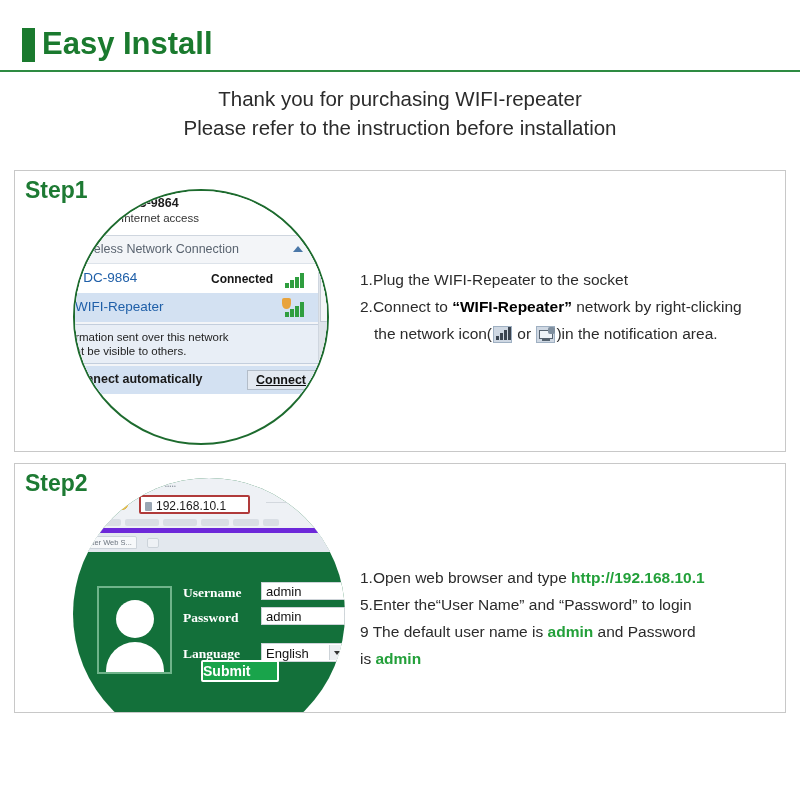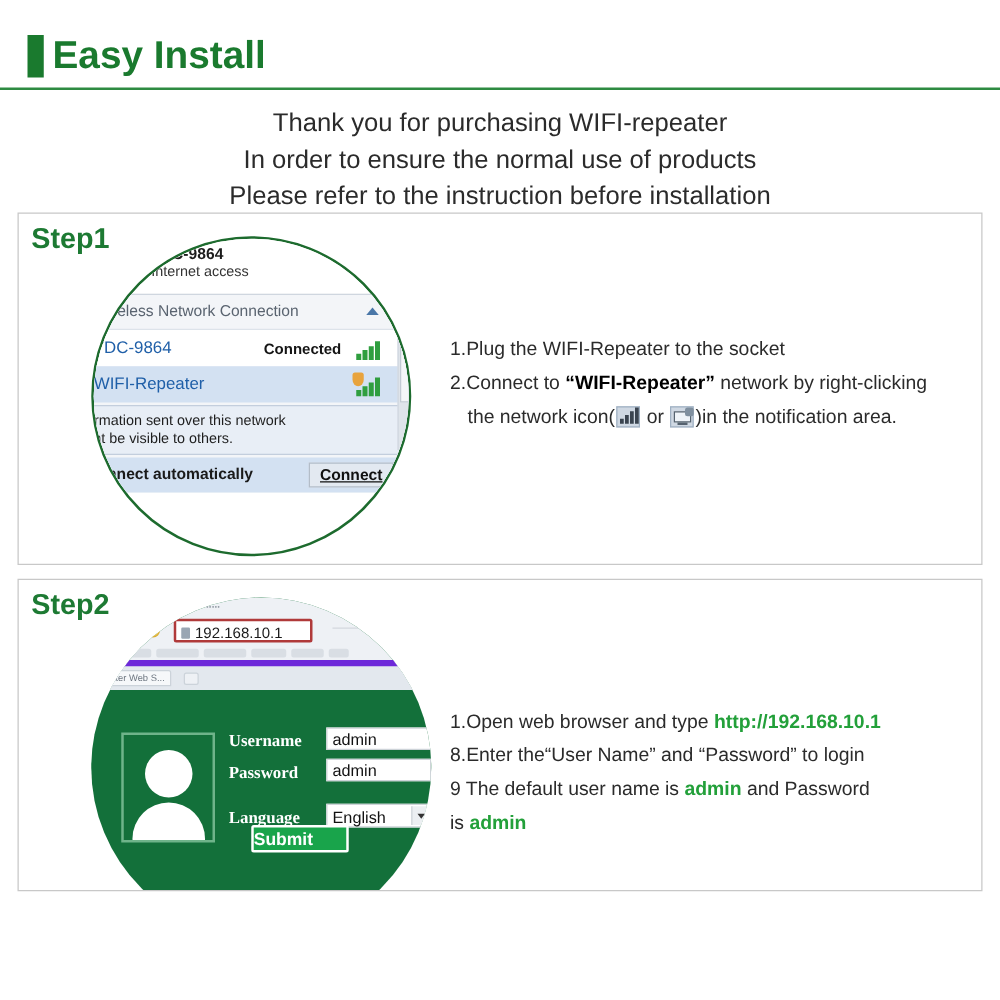--- a/index.html
+++ b/index.html
@@ -296,21 +296,20 @@
 <div class="page">
 
   <div class="header">
     <div class="header-bar"></div>
     <div class="header-title">Easy Install</div>
     <div class="header-rule"></div>
   </div>
 
   <div class="intro">
     <div>Thank you for purchasing WIFI-repeater</div>
-    <div>In order to ensure the normal use of products</div>
     <div>Please refer to the instruction before installation</div>
   </div>
 
   <div class="step-panel" id="step1-panel">
     <div class="step-label">Step1</div>
 
     <div class="circle1">
       <div class="shot1">
 
         <div class="tooltip-row">
@@ -438,21 +437,21 @@
       <div class="submit-btn">
         <span>Submit</span>
       </div>
 
     </div>
 
     <div class="instructions" id="step2-text">
       <div class="ins-line">
         <span>1.Open web browser and type </span><span class="green-txt">http://192.168.10.1</span>
       </div>
-      <div class="ins-line">8.Enter the“User Name” and “Password” to login</div>
+      <div class="ins-line">5.Enter the“User Name” and “Password” to login</div>
       <div class="ins-line">
         <span>9 The default user name is </span><span class="green-txt">admin</span><span> and Password</span>
       </div>
       <div class="ins-line">
         <span>is </span><span class="green-txt">admin</span>
       </div>
     </div>
   </div>
 
 </div>

